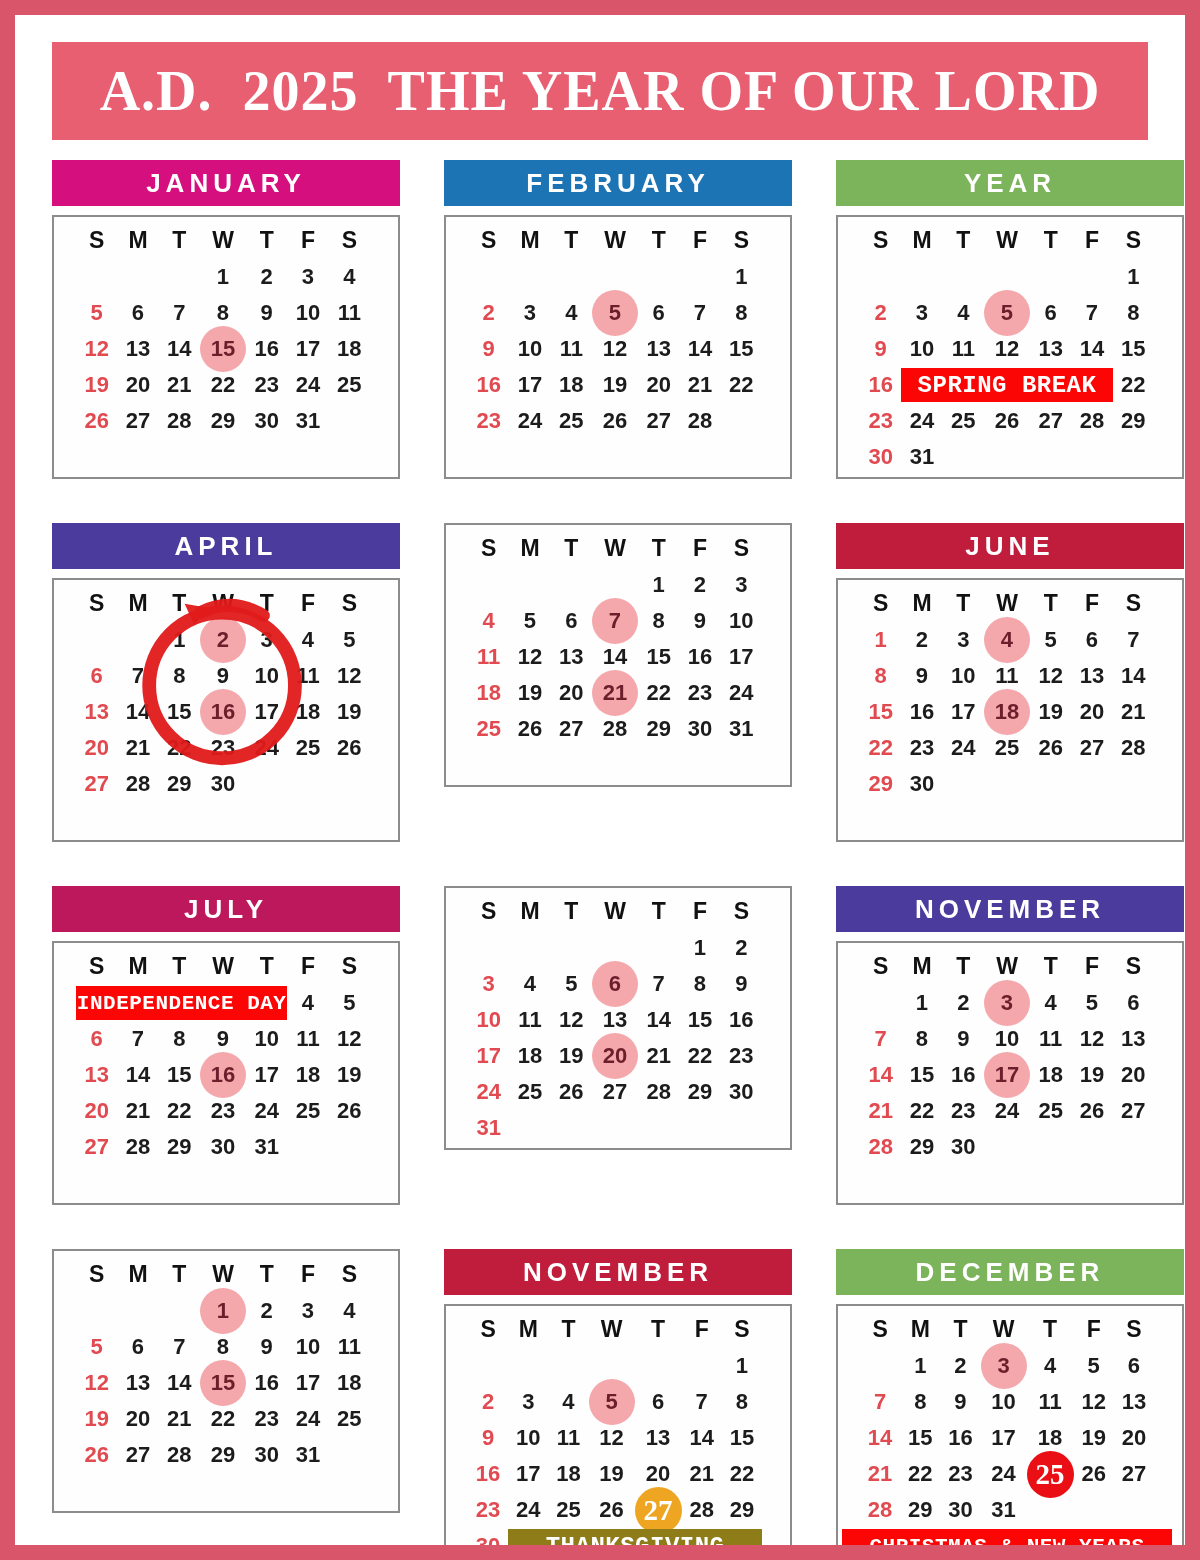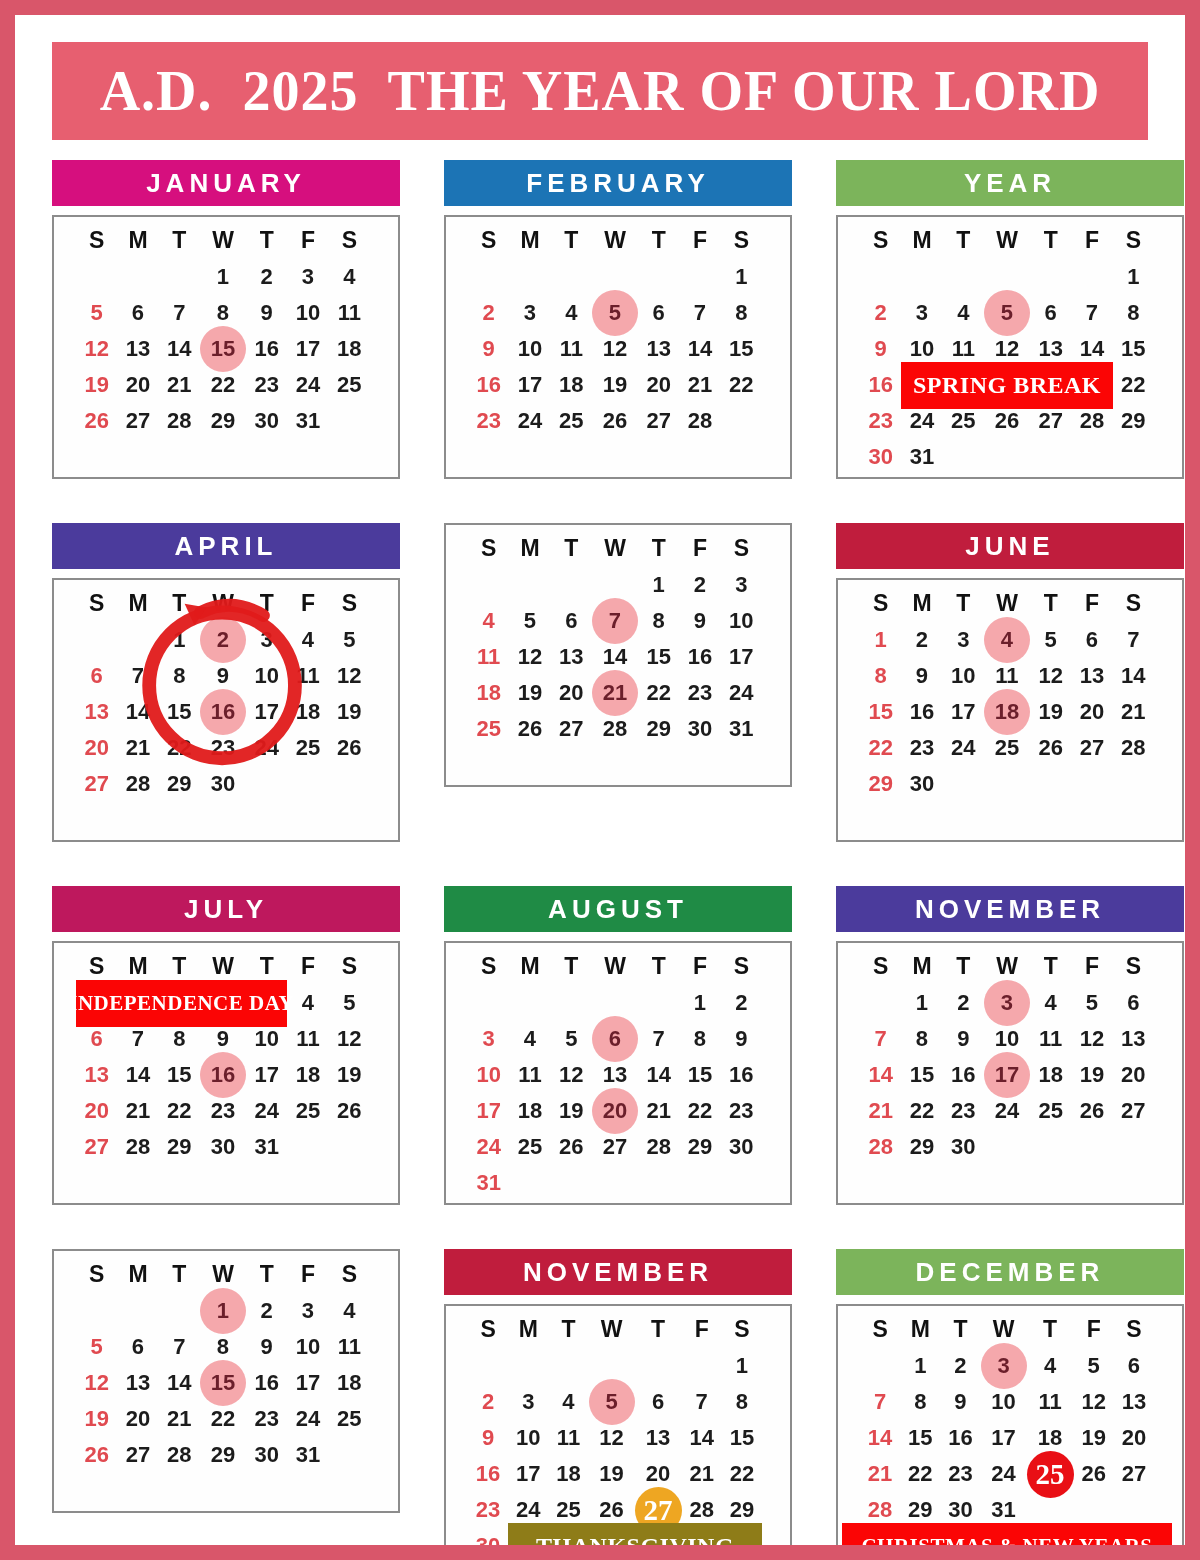--- a/index.html
+++ b/index.html
@@ -74,23 +74,23 @@
   .special-circle{
     width:47px;height:47px;border-radius:50%;
     display:flex;align-items:center;justify-content:center;
     font-family:"Liberation Serif", serif;
     font-weight:bold;font-size:29px;
     z-index:2;
   }
   .month-banner{
     z-index:3;
     align-self:center;
-    height:47px;
+    height:34px;
     display:flex;align-items:center;justify-content:center;
-    font-family:Liberation Serif, serif;
+    font-family:Liberation Mono, monospace;
     font-weight:bold;
     font-size:24px;
     letter-spacing:0.5px;
     white-space:nowrap;
     overflow:visible;
   }
   .month-banner.small{font-size:21px;}
   .month-banner.wide{margin:0 -18px;}
   .month-banner.nudge-right{}
   .ring-overlay{
@@ -838,21 +838,20 @@
             <span>30</span>
           </div>
           <div class="day" style="grid-area: 6 / 5;">
             <span>31</span>
           </div>
           <div class="month-banner small" style="background: rgb(251, 5, 5); color: rgb(255, 255, 255); grid-area: 2 / 1 / auto / 6;">INDEPENDENCE DAY</div>
         </div>
       </div>
     </div>
     <div class="month">
-      <div class="month-header" style="background: rgb(31, 139, 69);">AUGUST</div>
       <div class="month-body">
         <div class="day-grid">
           <div class="dow">S</div>
           <div class="dow">M</div>
           <div class="dow">T</div>
           <div class="dow">W</div>
           <div class="dow">T</div>
           <div class="dow">F</div>
           <div class="dow">S</div>
           <div class="day" style="grid-area: 2 / 6;">

